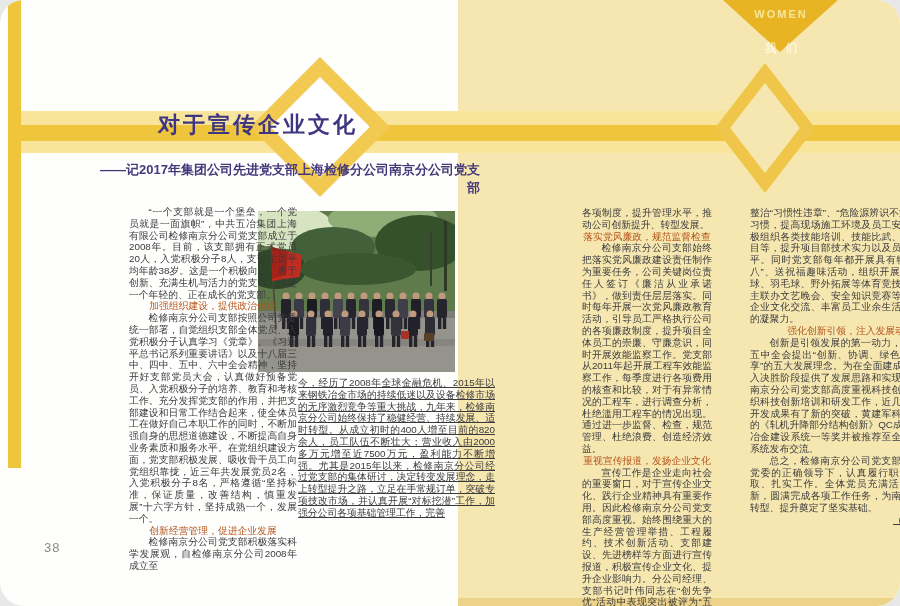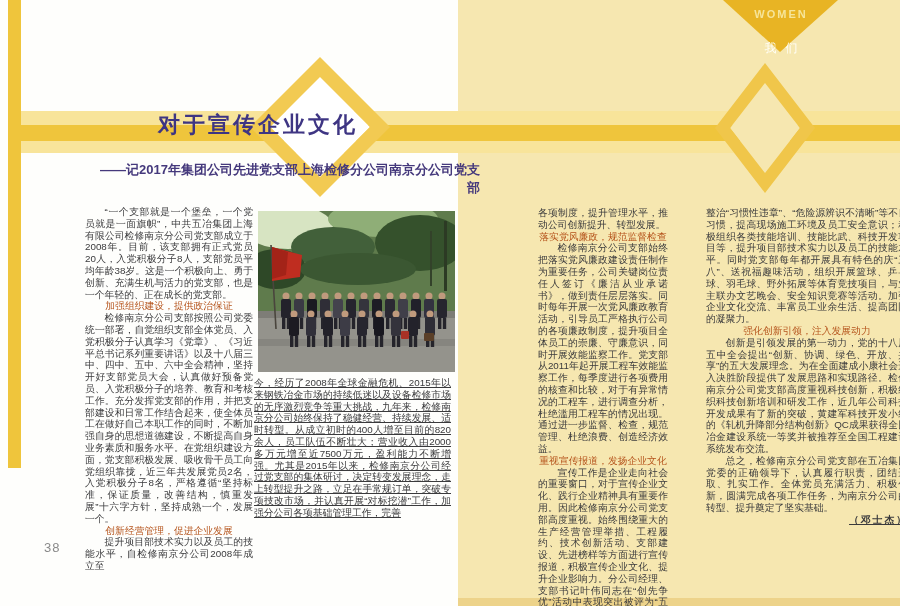--- a/index.html
+++ b/index.html
@@ -1,27 +1,27 @@
 <!DOCTYPE html>
 <html><head>
 <meta charset="utf-8">
 <style>
   html,body{margin:0;padding:0;background:#e8e8e8;}
   .spread{position:relative;width:900px;height:606px;background:#fefefc;overflow:hidden;
-          font-family:"Liberation Sans","DejaVu Sans",sans-serif;}
+          font-family:"Liberation Sans","DejaVu Sans",sans-serif;border-radius:24px;}
   .rightbg{position:absolute;left:458px;top:0;width:442px;height:606px;background:#f6e7b0;}
   svg.deco{position:absolute;left:0;top:0;pointer-events:none;}
   .corner{position:absolute;left:723px;top:8px;width:116px;text-align:center;}
   .corner .en{font-size:11px;letter-spacing:2px;color:#f6e59a;font-weight:bold;}
   .corner .zh{font-size:12px;letter-spacing:9px;padding-left:9px;color:#fffef5;margin-top:20px;}
   .title{position:absolute;left:93px;top:110px;width:330px;margin:0;text-align:center;
          font-size:22px;letter-spacing:3px;color:#3e3583;font-weight:bold;}
   .subtitle{position:absolute;left:100px;top:161px;width:380px;text-align:right;
             font-size:13px;font-weight:bold;color:#45397c;}
-  .col{position:absolute;font-size:9.8px;line-height:11.8px;color:#3a3a3c;text-align:justify;}
+  .col{position:absolute;font-size:9.8px;line-height:11.8px;color:#3a3a3c;text-align:justify;margin-left:44px;}
   .col p{margin:0;}
   .ind{text-indent:2em;}
   .subhead{color:#b5541c;font-weight:normal;text-align:center;text-indent:0;}
   .c1{left:85px;top:206px;width:168px;}
   .c2{left:254px;top:377px;width:197px;text-decoration:underline;}
   .c3{left:538px;top:207px;width:130px;}
   .c4{left:706px;top:207px;width:202px;}
   .photo{position:absolute;left:258px;top:211px;width:197px;height:161px;overflow:hidden;}
   .byline{text-align:right;font-weight:bold;letter-spacing:2px;text-decoration:underline;}
   .pageno{position:absolute;left:44px;top:540px;font-size:13px;color:#8a8a8a;letter-spacing:1px;}
@@ -117,21 +117,21 @@
         <polygon points="14,36 30,41 28,64 14,68" fill="#a32318"></polygon>
       </g>
     </svg>
   </div>
 
   <div class="col c1">
     <p class="ind">“一个支部就是一个堡垒，一个党员就是一面旗帜”，中共五冶集团上海有限公司检修南京分公司党支部成立于2008年。目前，该支部拥有正式党员20人，入党积极分子8人，支部党员平均年龄38岁。这是一个积极向上、勇于创新、充满生机与活力的党支部，也是一个年轻的、正在成长的党支部。</p>
     <p class="subhead">加强组织建设，提供政治保证</p>
     <p class="ind">检修南京分公司支部按照公司党委统一部署，自觉组织支部全体党员、入党积极分子认真学习《党章》、《习近平总书记系列重要讲话》以及十八届三中、四中、五中、六中全会精神，坚持开好支部党员大会，认真做好预备党员、入党积极分子的培养、教育和考核工作。充分发挥党支部的作用，并把支部建设和日常工作结合起来，使全体员工在做好自己本职工作的同时，不断加强自身的思想道德建设，不断提高自身业务素质和服务水平。在党组织建设方面，党支部积极发展、吸收骨干员工向党组织靠拢，近三年共发展党员2名，入党积极分子8名，严格遵循“坚持标准，保证质量，改善结构，慎重发展”十六字方针，坚持成熟一个，发展一个。</p>
     <p class="subhead">创新经营管理，促进企业发展</p>
-    <p class="ind">提升项目部技术实力以及员工的技能水平，自检修南京分公司2008年成立至</p>
+    <p class="ind">检修南京分公司党支部积极落实科学发展观，自检修南京分公司2008年成立至</p>
   </div>
 
   <div class="col c2">
     <p>今，经历了2008年全球金融危机、2015年以来钢铁冶金市场的持续低迷以及设备检修市场的无序激烈竞争等重大挑战，九年来，检修南京分公司始终保持了稳健经营、持续发展、适时转型。从成立初时的400人增至目前的820余人，员工队伍不断壮大；营业收入由2000多万元增至近7500万元，盈利能力不断增强。尤其是2015年以来，检修南京分公司经过党支部的集体研讨，决定转变发展理念，走上转型提升之路，立足在手常规订单，突破专项技改市场，并认真开展“对标挖潜”工作，加强分公司各项基础管理工作，完善</p>
   </div>
 
   <div class="col c3">
     <p>各项制度，提升管理水平，推动公司创新提升、转型发展。</p>
     <p class="subhead">落实党风廉政，规范监督检查</p>
     <p class="ind">检修南京分公司支部始终把落实党风廉政建设责任制作为重要任务，公司关键岗位责任人签订《廉洁从业承诺书》，做到责任层层落实。同时每年开展一次党风廉政教育活动，引导员工严格执行公司的各项廉政制度，提升项目全体员工的崇廉、守廉意识，同时开展效能监察工作。党支部从2011年起开展工程车效能监察工作，每季度进行各项费用的核查和比较，对于有异常情况的工程车，进行调查分析，杜绝滥用工程车的情况出现。通过进一步监督、检查，规范管理、杜绝浪费、创造经济效益。</p>

